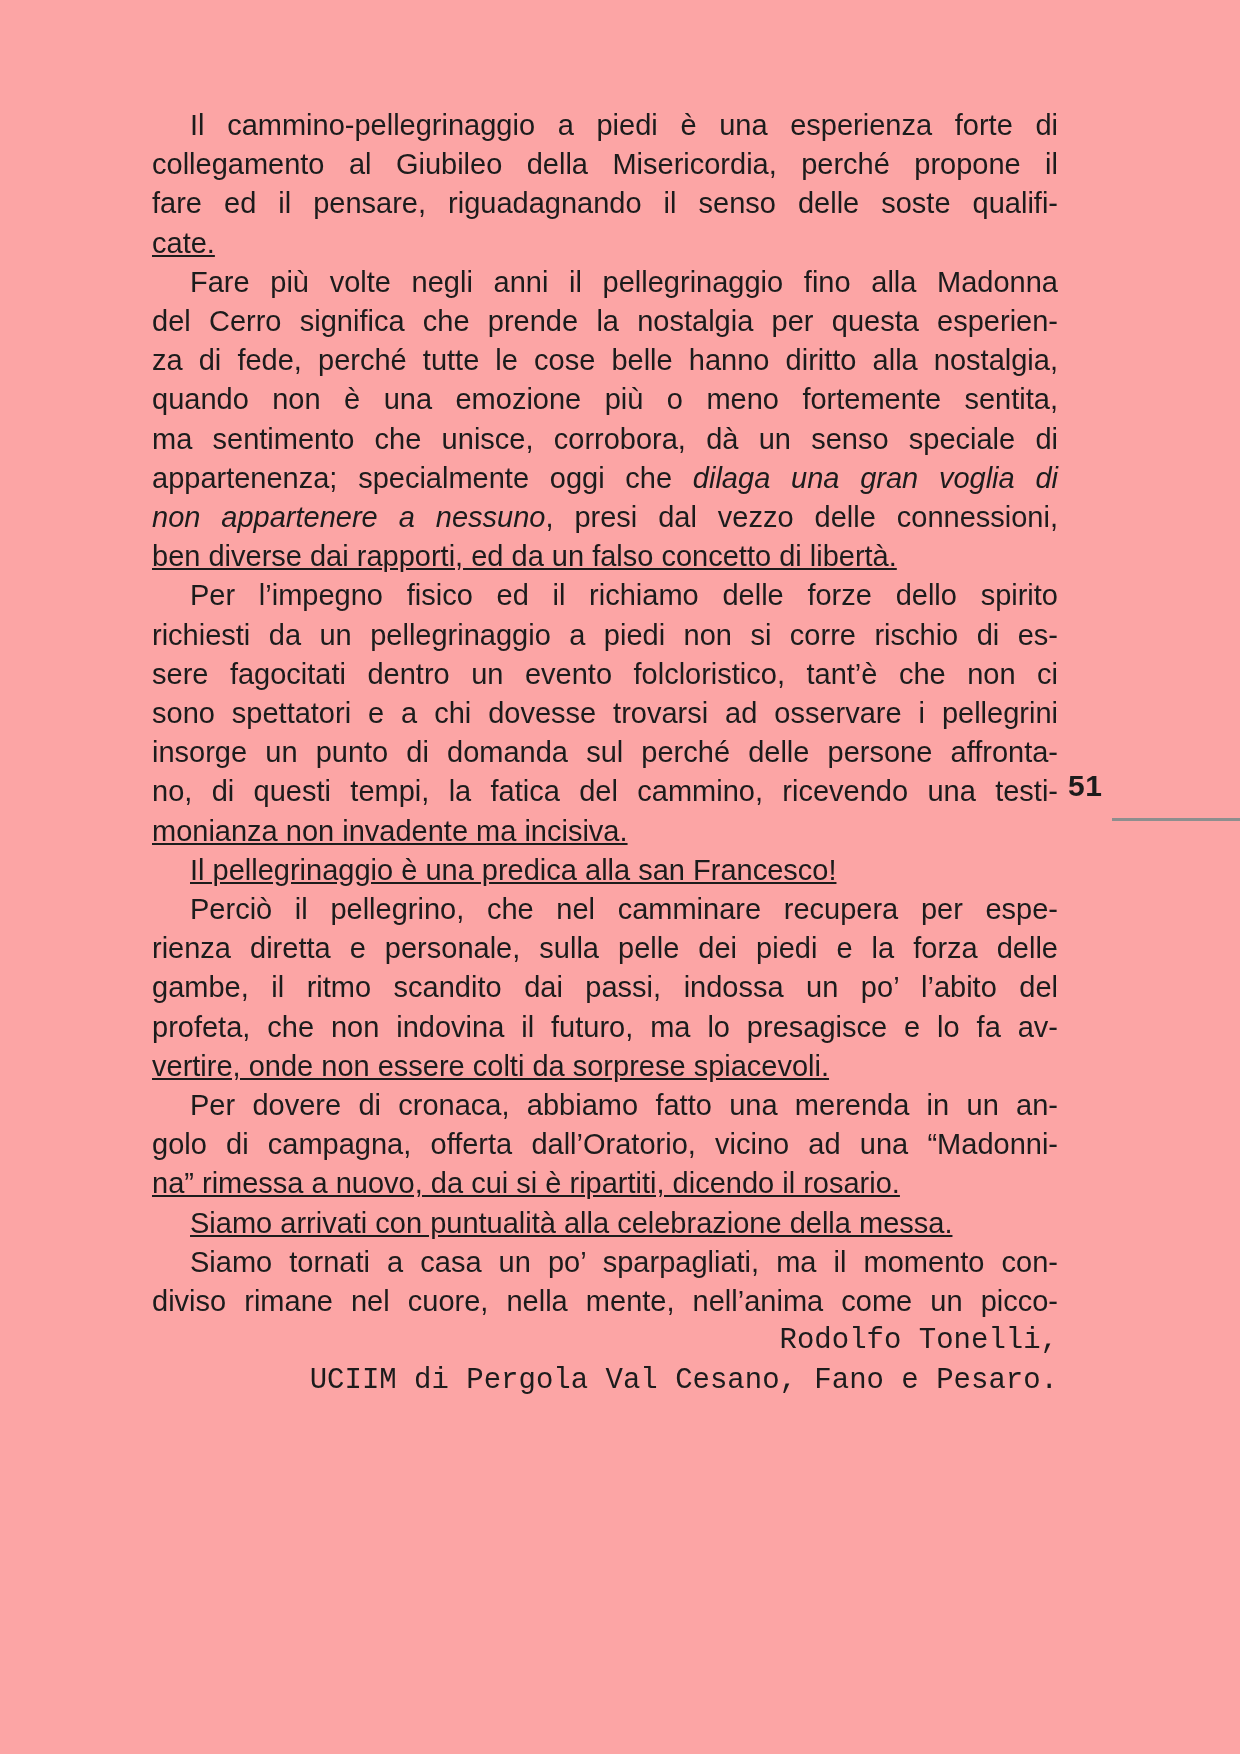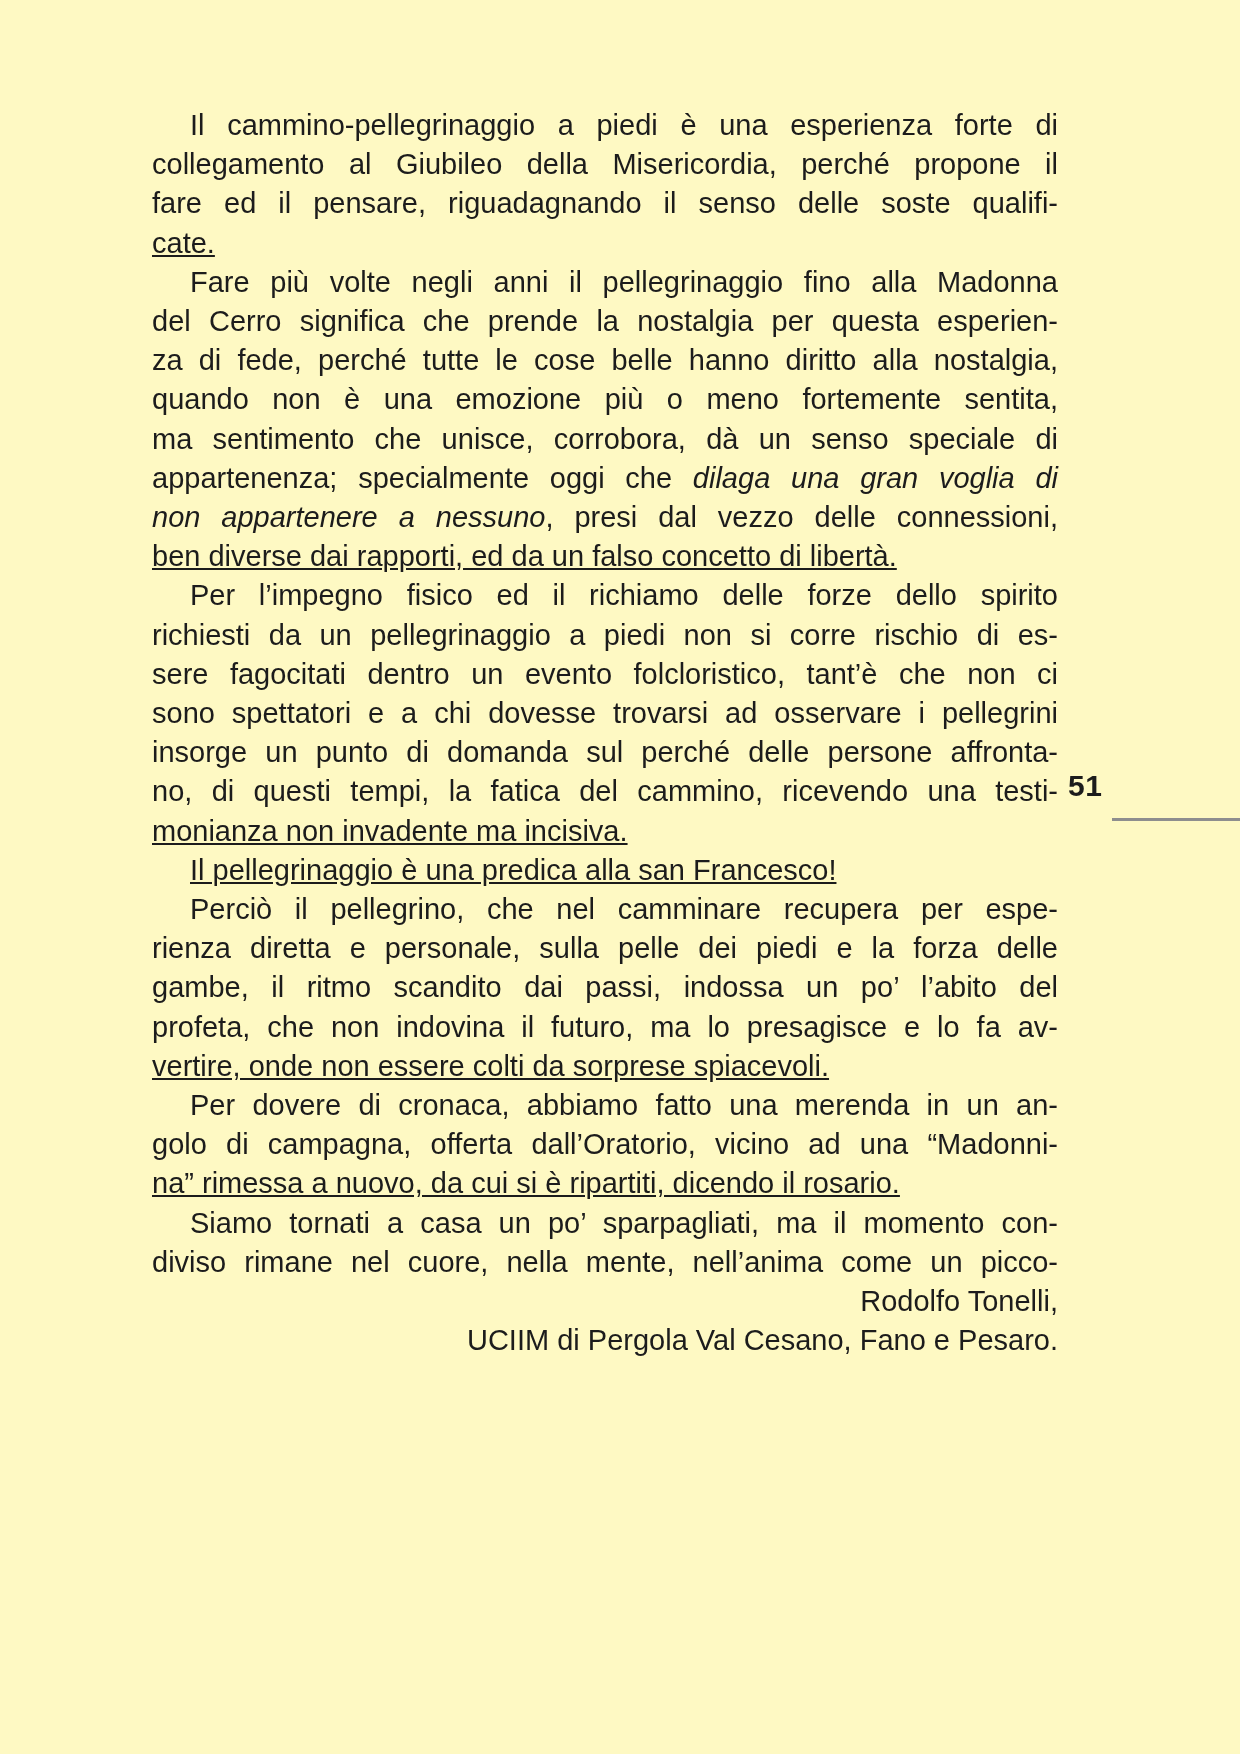--- a/index.html
+++ b/index.html
@@ -4,21 +4,21 @@
 <style>
   html, body {
     margin: 0;
     padding: 0;
     background: #ffffff;
   }
   .page {
     position: relative;
     width: 1240px;
     height: 1754px;
-    background: #fef9c3;
+    background: #fca5a5;
     overflow: hidden;
     font-family: "Liberation Sans", sans-serif;
     color: #1c1c1c;
   }
   .text-column {
     position: absolute;
     left: 152px;
     top: 106px;
     width: 906px;
     font-size: 29px;
@@ -35,20 +35,21 @@
   .line.last { text-align-last: left; text-decoration: underline; }
   .italic { font-style: italic; }
   .signature-block {
     margin-top: 0px;
     text-align: right;
     text-align-last: right;
   }
   .sig-line {
     text-align: left;
     text-align-last: right;
+    font-family: Liberation Mono, monospace;
   }
   .page-number {
     position: absolute;
     left: 1068px;
     top: 769px;
     font-size: 30px;
     font-weight: bold;
     color: #1c1c1c;
     letter-spacing: 0.5px;
   }
@@ -101,20 +102,23 @@
         <div class="line"><span>gambe, il ritmo scandito dai passi, indossa un po’ l’abito del</span></div>
         <div class="line"><span>profeta, che non indovina il futuro, ma lo presagisce e lo fa av-</span></div>
         <div class="line last"><span>vertire, onde non essere colti da sorprese spiacevoli.</span></div>
       </div>
       <div class="paragraph">
         <div class="line first"><span>Per dovere di cronaca, abbiamo fatto una merenda in un an-</span></div>
         <div class="line"><span>golo di campagna, offerta dall’Oratorio, vicino ad una “Madonni-</span></div>
         <div class="line last"><span>na” rimessa a nuovo, da cui si è ripartiti, dicendo il rosario.</span></div>
       </div>
       <div class="paragraph">
+        <div class="line first last"><span>Siamo arrivati con puntualità alla celebrazione della messa.</span></div>
+      </div>
+      <div class="paragraph">
         <div class="line first"><span>Siamo tornati a casa un po’ sparpagliati, ma il momento con-</span></div>
         <div class="line"><span>diviso rimane nel cuore, nella mente, nell’anima come un picco-</span></div>
       </div>
       <div class="signature-block">
         <div class="sig-line">Rodolfo Tonelli,</div>
         <div class="sig-line">UCIIM di Pergola Val Cesano, Fano e Pesaro.</div>
       </div>
     </div>
   <div class="page-number">51</div>
   <div class="margin-rule"></div>

